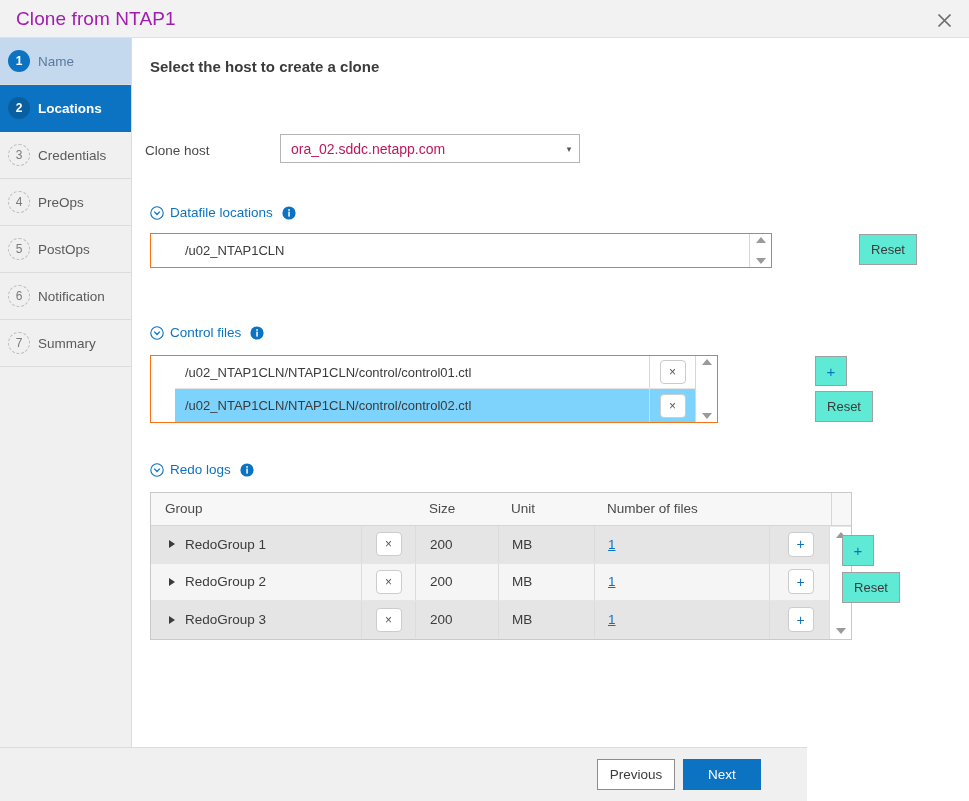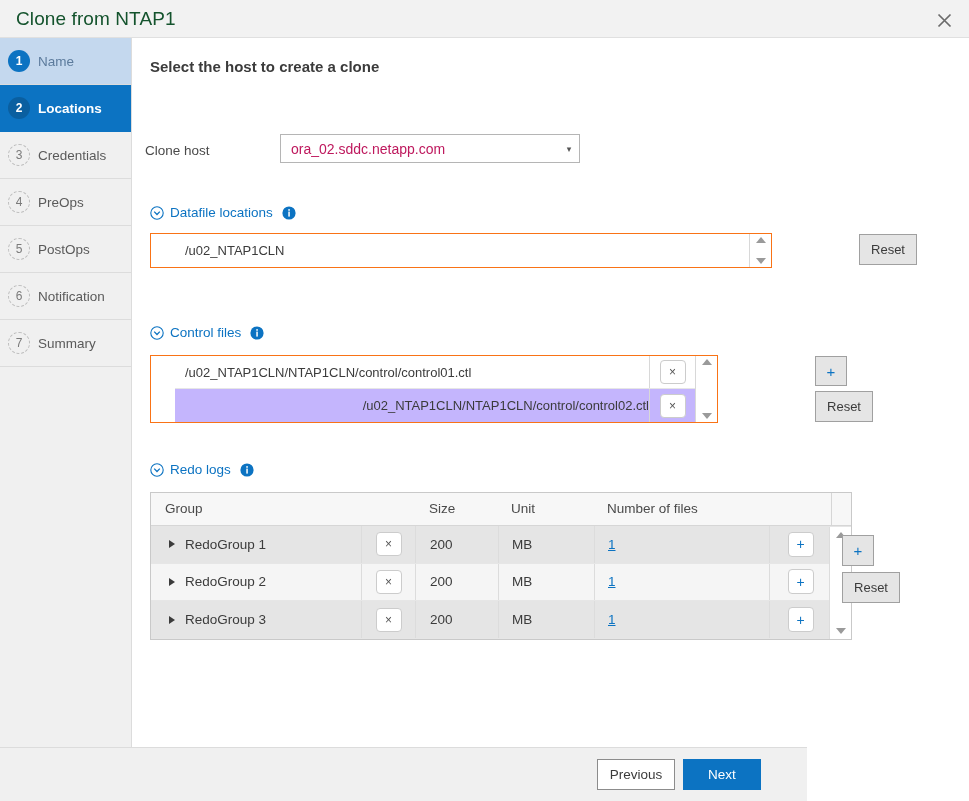--- a/index.html
+++ b/index.html
@@ -19,21 +19,21 @@
 
   
   .titlebar {
     position: absolute; left: 0; top: 0;
     width: 969px; height: 38px;
     background: #f2f2f2;
     border-bottom: 1px solid #e0e0e0;
   }
   .titlebar-text {
     position: absolute; left: 16px; top: 8px;
-    font-size: 19px; color: #14532d; font-weight: 400;
+    font-size: 19px; color: #a21caf; font-weight: 400;
     letter-spacing: 0.1px;
   }
   .close-btn {
     position: absolute; right: 10px; top: 5px;
     width: 30px; height: 30px;
     display: flex; align-items: center; justify-content: center;
     cursor: pointer;
   }
   .close-btn svg { display: block; }
 
@@ -134,21 +134,21 @@
     display: flex;
     padding-left: 24px;
   }
   .listbox .rows { flex: 1 1 auto; overflow: hidden; }
   .lb-row {
     display: flex; align-items: center;
     height: 33px;
     border-bottom: 1px solid #e6e6e6;
   }
   .lb-row:last-child { border-bottom: none; }
-  .lb-row.alt { background: #c4b5fd; text-align: right; }
+  .lb-row.alt { background: #7dd3fc; }
   .lb-row .path {
     flex: 1 1 auto; padding-left: 10px;
     font-size: 13px; color: #3b3b3b;
     white-space: nowrap; overflow: hidden;
   }
   .lb-row .xcell {
     width: 46px; flex: 0 0 auto;
     display: flex; align-items: center; justify-content: center;
     border-left: 1px solid #d8d8d8;
     height: 100%;
@@ -180,21 +180,21 @@
   .ar-dn {
     border-left: 5px solid transparent;
     border-right: 5px solid transparent;
     border-top: 6px solid #9a9a9a;
   }
 
   
   .sqbtn {
     position: absolute;
     border: 1px solid #a0a0a0;
-    background: #e5e5e5;
+    background: #5eead4;
     display: flex; align-items: center; justify-content: center;
     font-size: 13px; color: #3b3b3b; cursor: pointer;
   }
   .sqbtn.plus { color: #0c73c2; font-size: 15px; }
 
   
   .rtable {
     position: absolute;
     border: 1px solid #c9c9c9;
     background: #e5e5e5;

